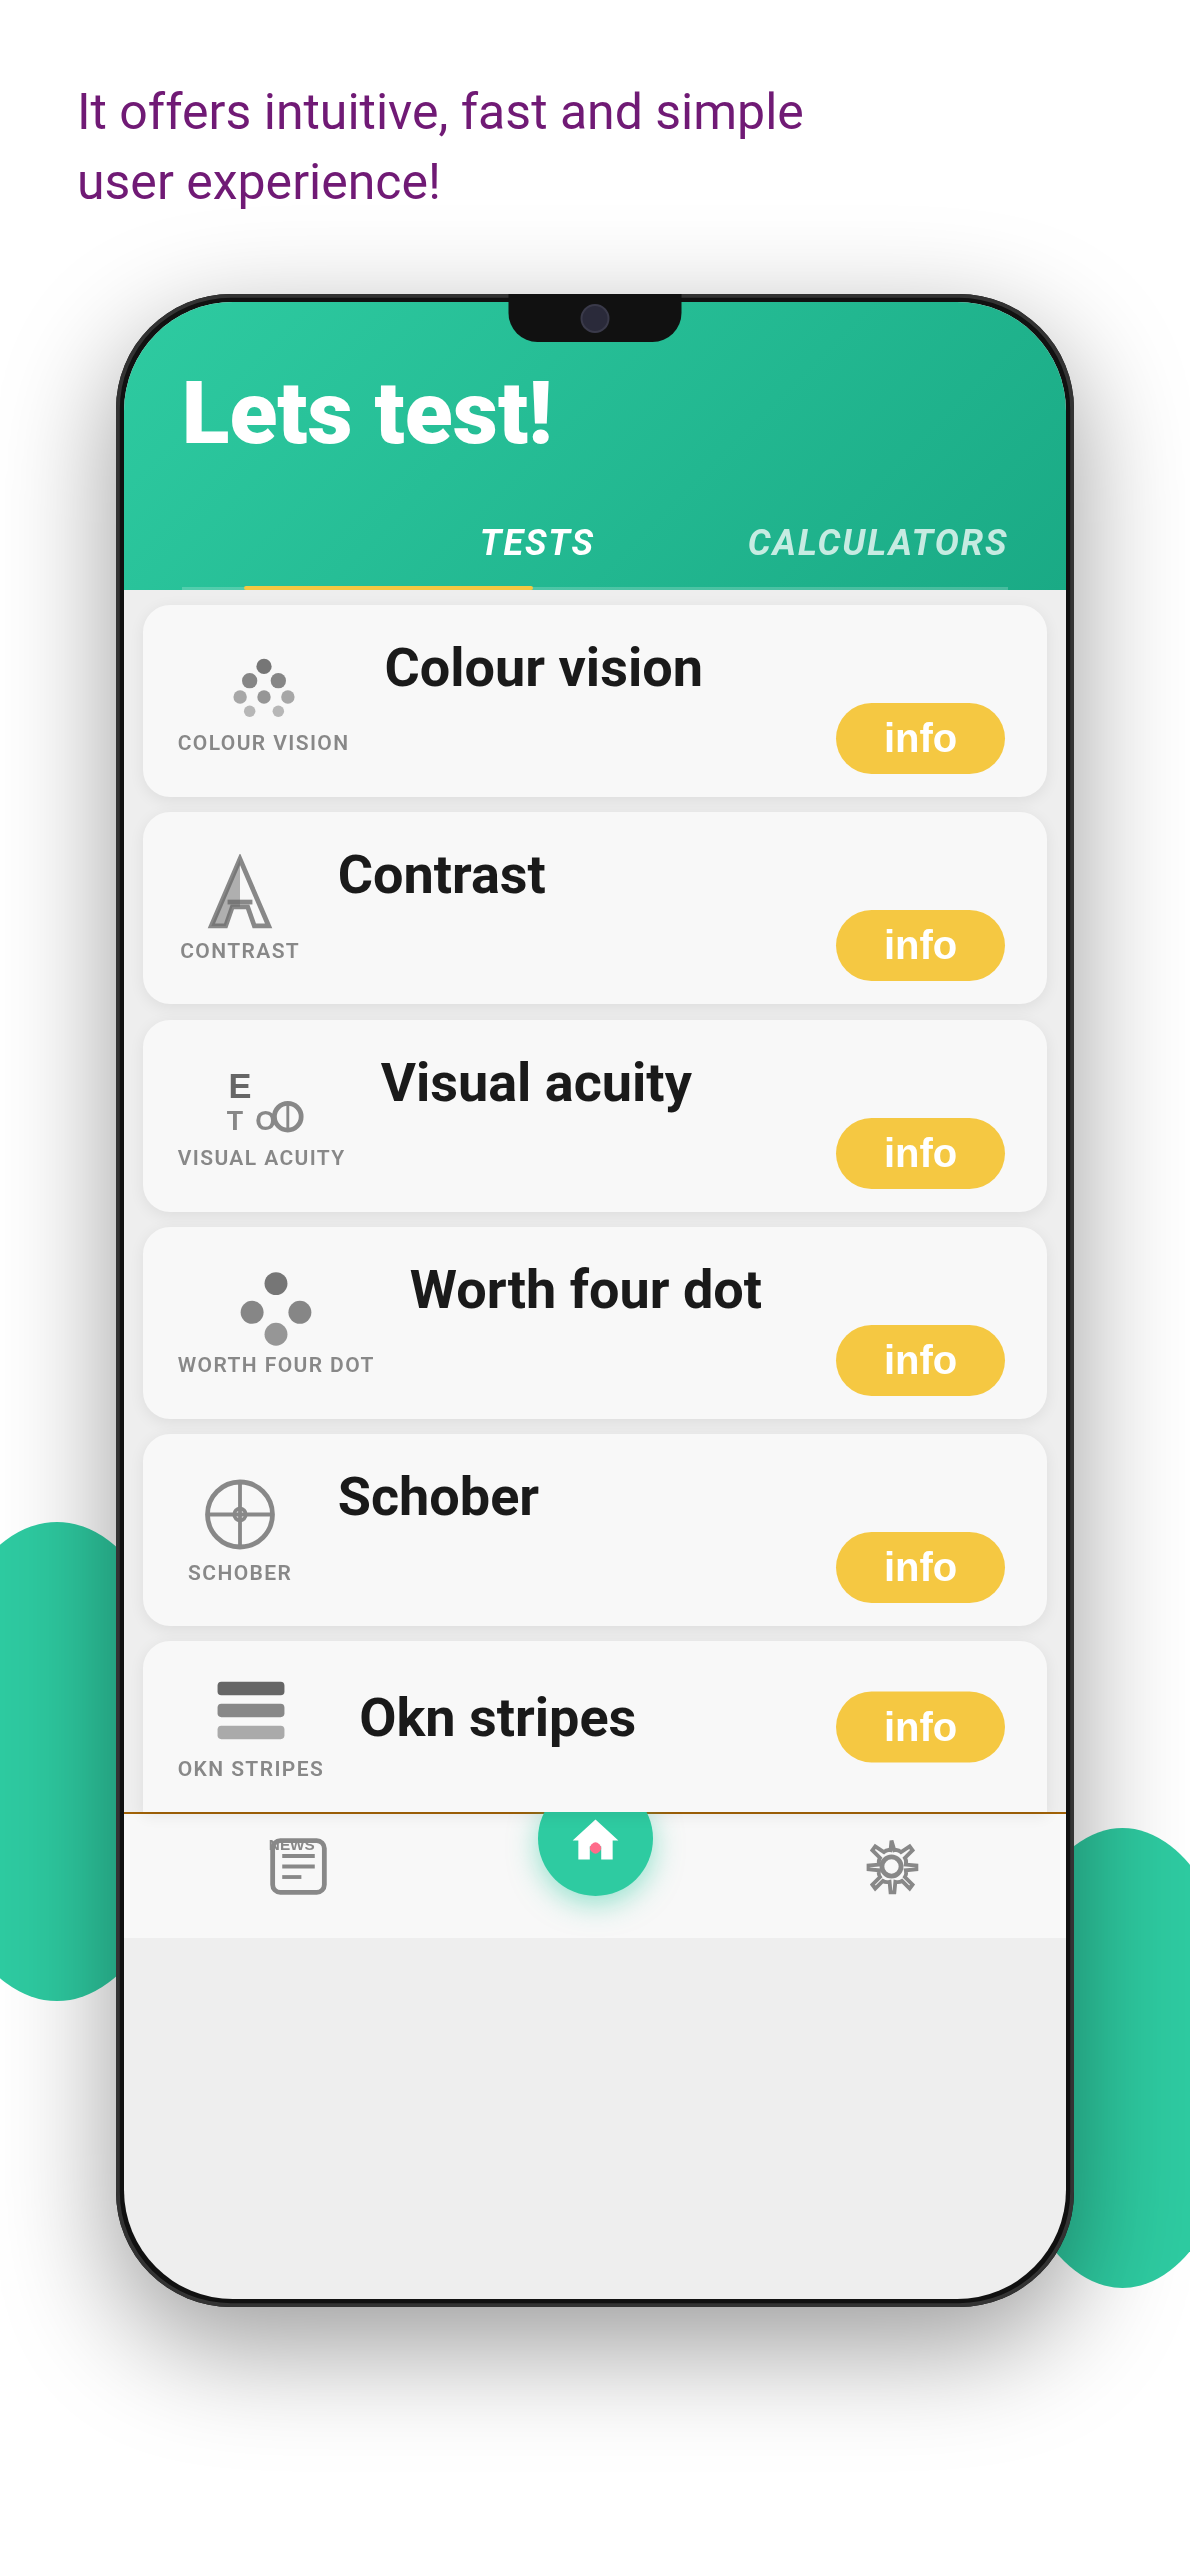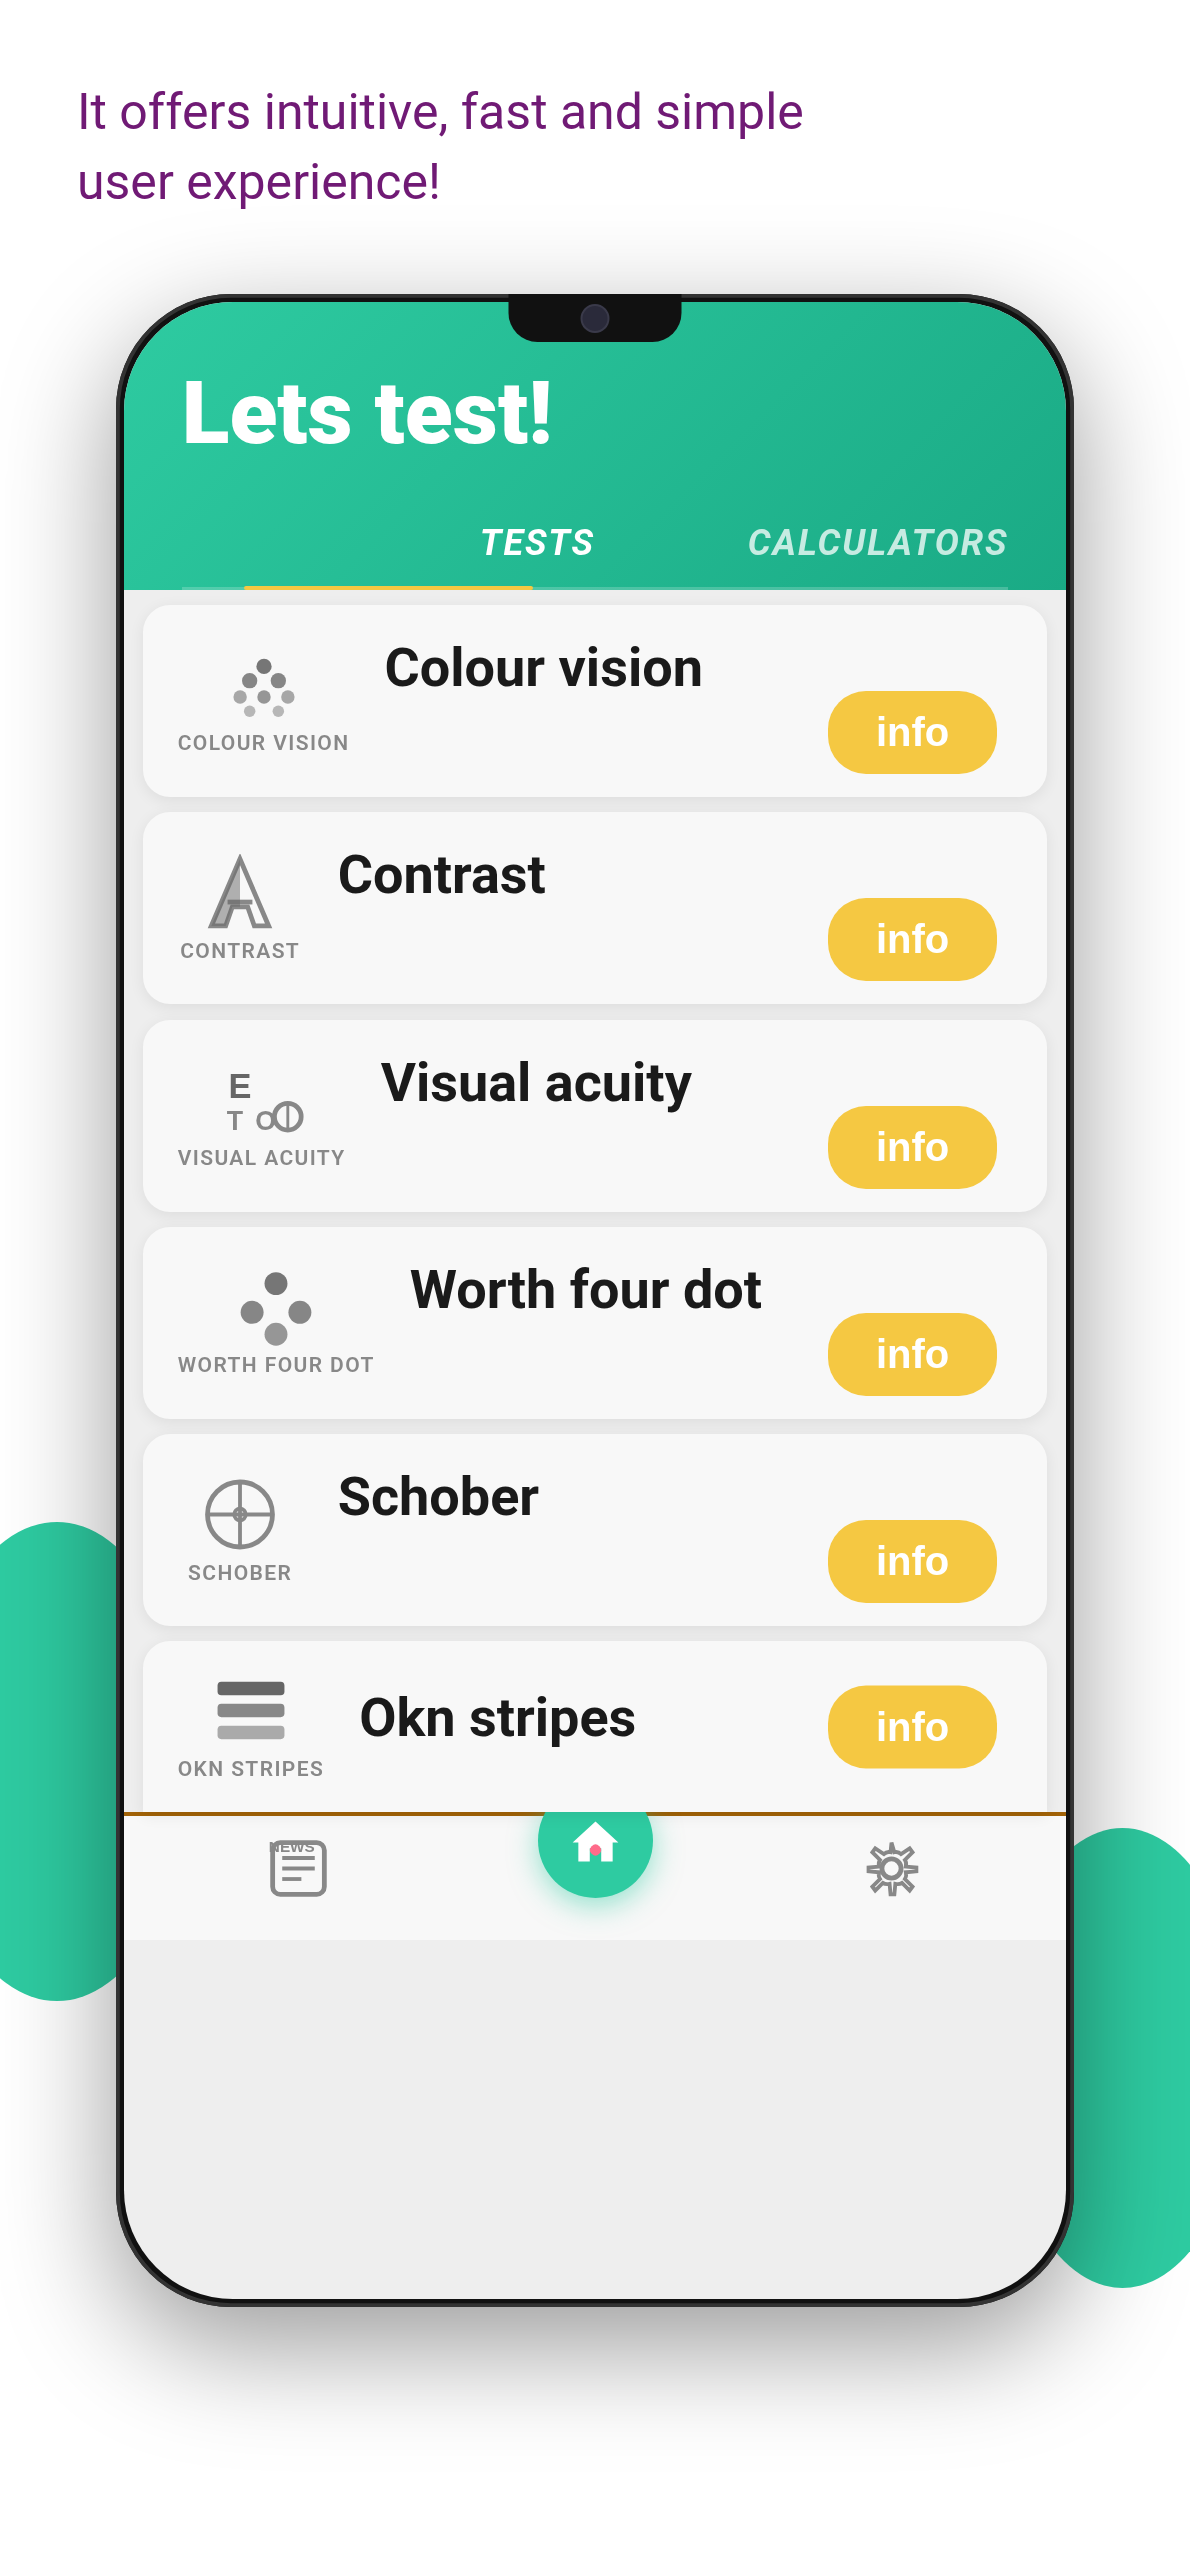--- a/index.html
+++ b/index.html
@@ -230,43 +230,43 @@
       font-size: 54px;
       font-weight: 700;
       color: #1a1a1a;
     }
 
     .info-button {
       background: #f5c842;
       color: #ffffff;
       border: none;
       border-radius: 38px;
-      padding: 19px 48px;
+      padding: 13px 48px;
       font-size: 40px;
       font-weight: 600;
       cursor: pointer;
       white-space: nowrap;
       position: absolute;
       bottom: 23px;
-      right: 50px;
+      right: 42px;
     }
 
     .test-item-content {
       flex: 1;
       padding-bottom: 67px;
     }
 
     
     .bottom-nav {
       background: #f8f8f8;
       display: flex;
       align-items: center;
       justify-content: space-around;
       padding: 19px 38px 38px;
-      border-top: 4px solid #a16207;
+      border-top: 2px solid #a16207;
     }
 
     .home-fab {
       width: 115px;
       height: 115px;
       background: #2ecba1;
       border-radius: 50%;
       display: flex;
       align-items: center;
       justify-content: center;

